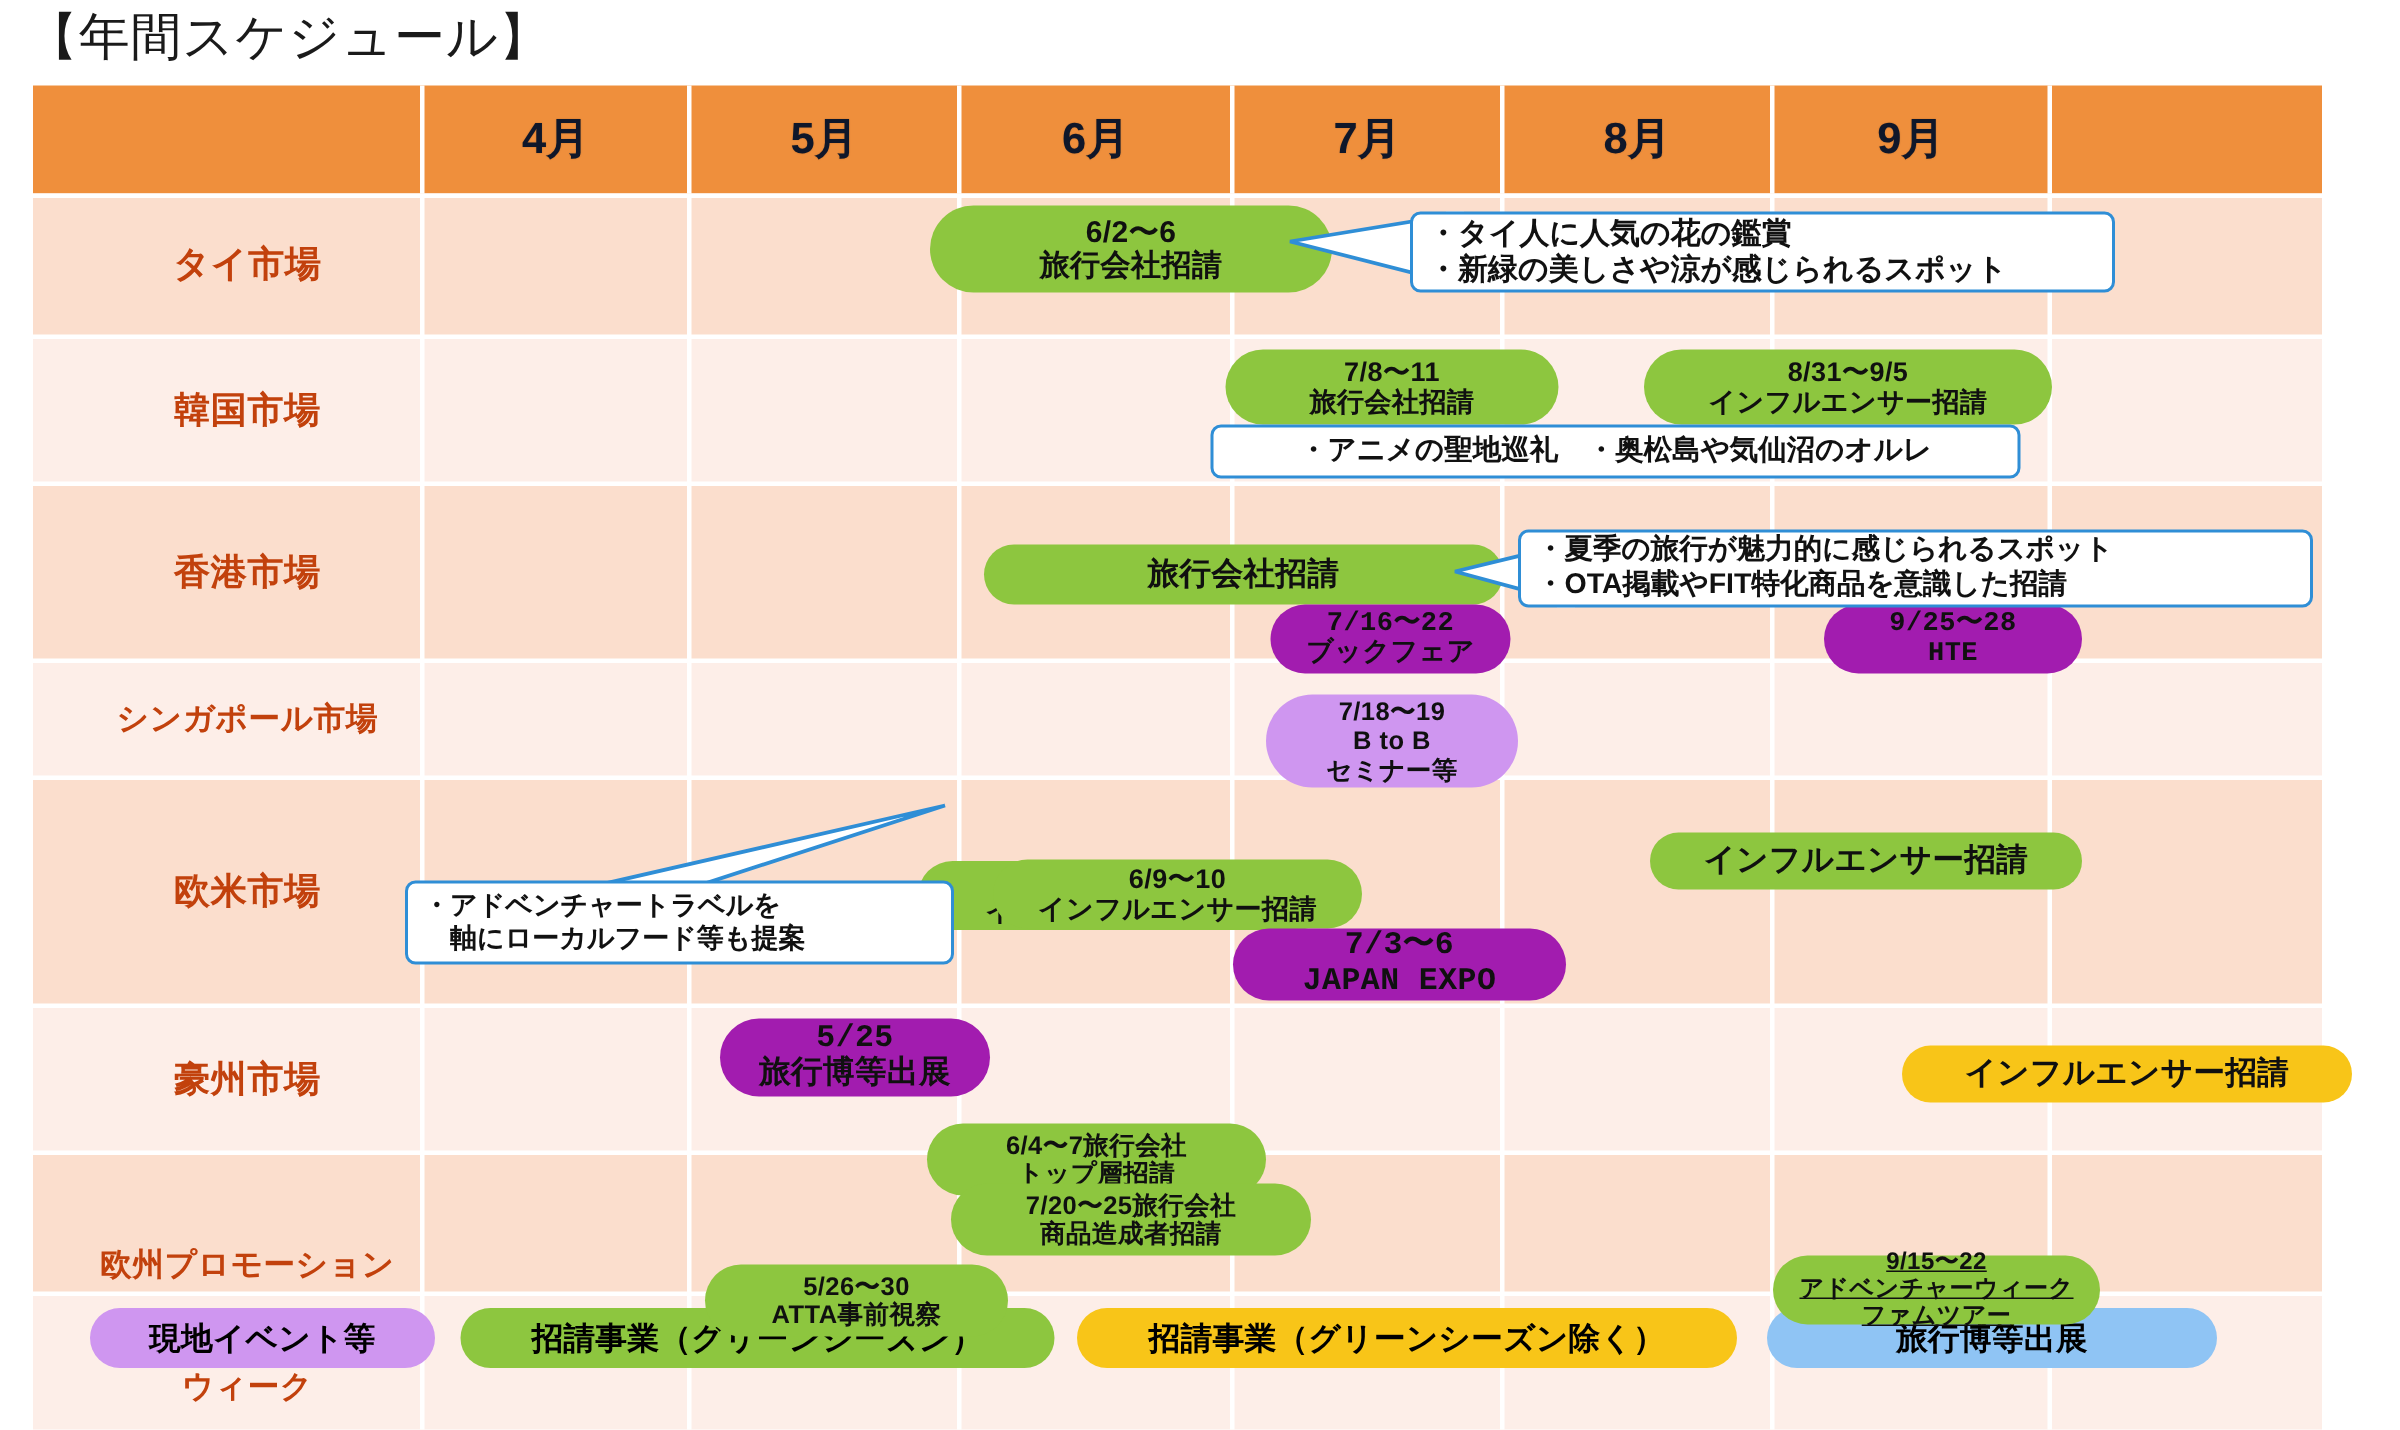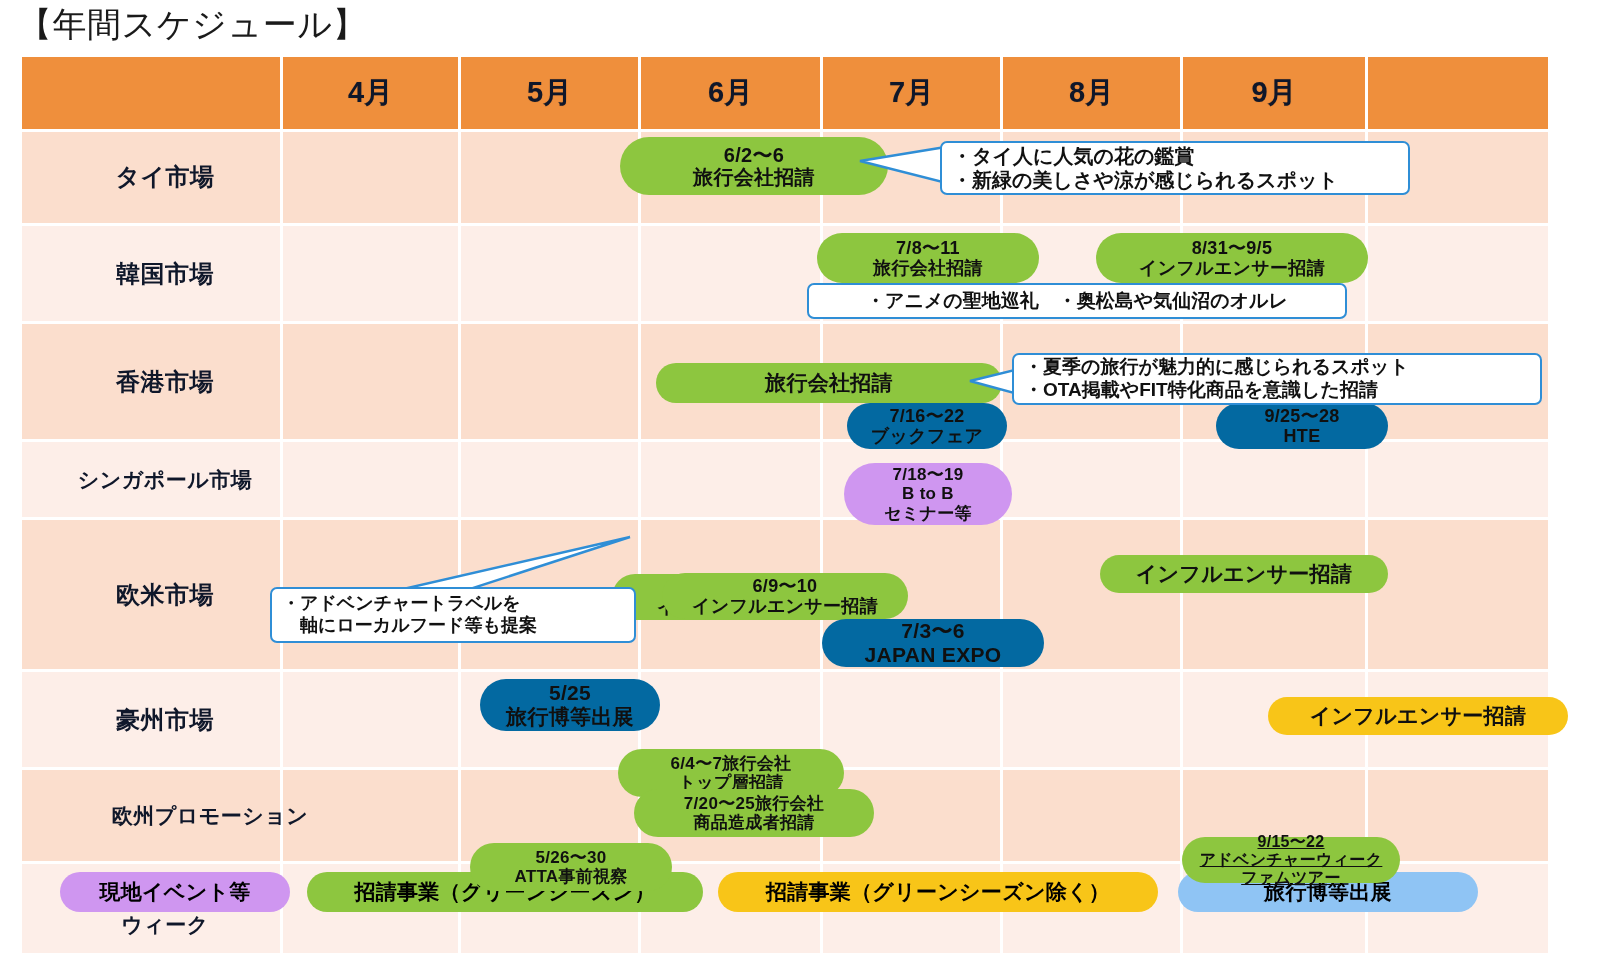--- a/index.html
+++ b/index.html
@@ -35,21 +35,21 @@
     position:absolute;top:0;width:3px;height:72px;background:#ffffff;
   }
 
   .band{position:absolute;left:0;width:1526px;}
   .band.a{background:#fbdecd;}
   .band.b{background:#fdeee8;}
 
   .rowlabel{
     position:absolute;left:0;width:286px;
     display:flex;align-items:center;justify-content:center;
-    text-align:center;font-weight:bold;color:#0f172a;
+    text-align:center;font-weight:bold;color:#c2410c;
     font-size:24px;line-height:1.22;
     letter-spacing:.5px;
   }
   .rowlabel.sm{font-size:21px;}
 
   .gridline{
     position:absolute;width:3px;background:#ffffff;
   }
   .rowline{
     position:absolute;left:0;width:1526px;height:3px;background:#ffffff;
@@ -63,21 +63,21 @@
     align-items:center;justify-content:center;
     text-align:center;
     font-weight:bold;color:#101010;
     line-height:1.12;
     font-size:20px;
     letter-spacing:.3px;
     white-space:pre-line;
     z-index:3;
   }
   .bar.green{background:#8dc63f;}
-  .bar.blue{background:#0369a1;}
+  .bar.blue{background:#a21caf;font-family:Liberation Mono, monospace;}
   .bar.purple{background:#cf96f0;margin-top:10px;}
   .bar.yellow{background:#f8c518;}
   .bar.f18{font-size:18px;}
   .bar.f17{font-size:17px;}
   .bar.f16{font-size:16px;}
   .bar.f21{font-size:21px;}
 
   
   .callout{
     position:absolute;
@@ -164,21 +164,21 @@
   <div class="gridline" style="left:978px;top:72px;height:831px;"></div>
   <div class="gridline" style="left:1158px;top:72px;height:831px;"></div>
   <div class="gridline" style="left:1343px;top:72px;height:831px;"></div>
 
   <div class="rowlabel" style="top:72px;height:96px;">タイ市場</div>
   <div class="rowlabel" style="top:168px;height:98px;">韓国市場</div>
   <div class="rowlabel" style="top:266px;height:118px;">香港市場</div>
   <div class="rowlabel" style="top:462px;height:152px;">欧米市場</div>
   <div class="rowlabel sm" style="top:384px;height:78px;">シンガポール市場</div>
   <div class="rowlabel" style="top:614px;height:98px;">豪州市場</div>
-  <div class="rowlabel sm" style="top:712px;height:94px;margin-left:45px;">欧州プロモーション</div>
+  <div class="rowlabel sm" style="top:740px;height:94px;">欧州プロモーション</div>
   <div class="rowlabel sm" style="top:806px;height:97px;white-space:pre-line;">アドベンチャー
 ウィーク</div>
 
   <div class="bar green" style="left:598px;top:80px;width:268px;height:58px;">6/2〜6
 旅行会社招請</div>
 
   <div class="bar green f18" style="left:795px;top:176px;width:222px;height:50px;">7/8〜11
 旅行会社招請</div>
   <div class="bar green f18" style="left:1074px;top:176px;width:272px;height:50px;">8/31〜9/5
 インフルエンサー招請</div>

